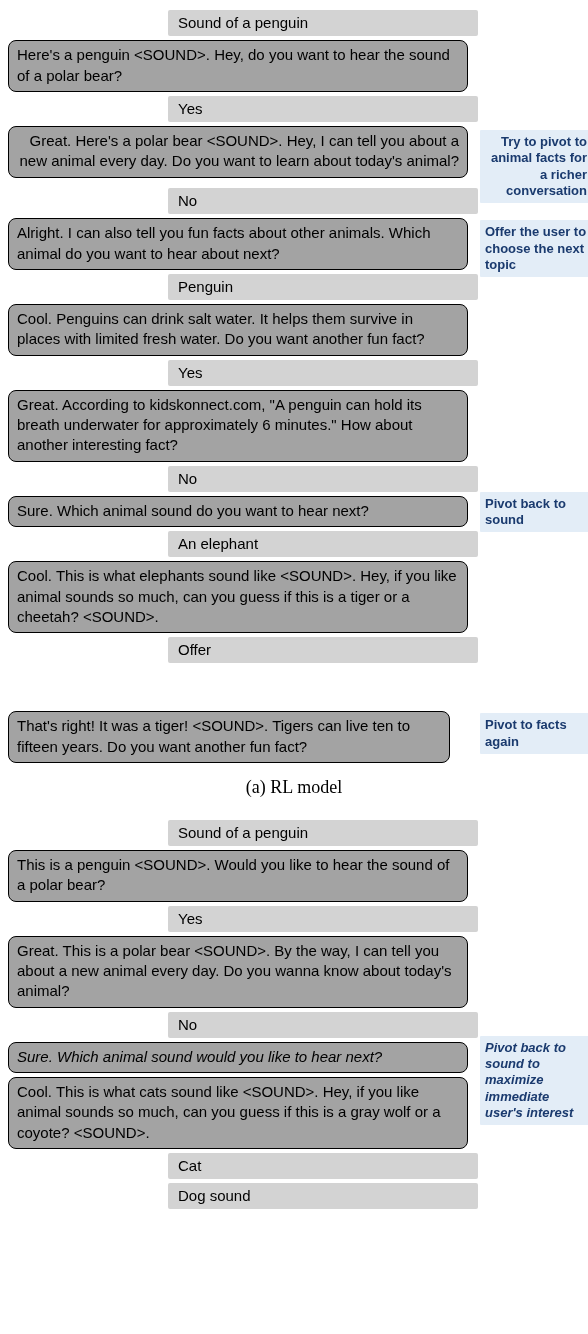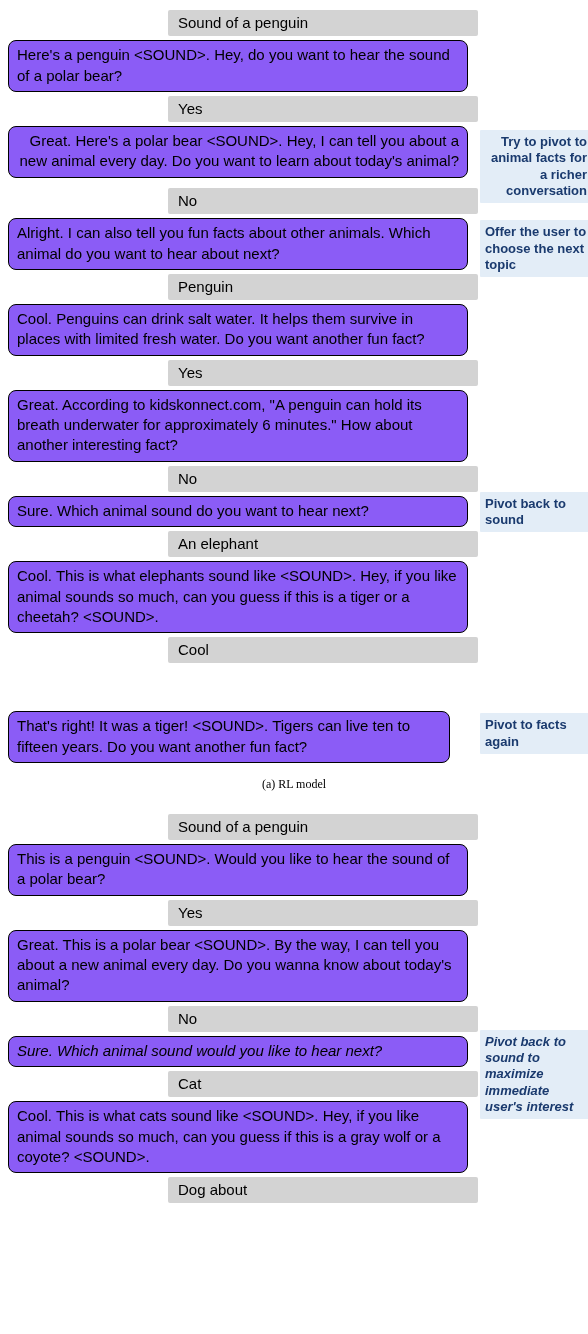--- a/index.html
+++ b/index.html
@@ -31,21 +31,21 @@
     background: #d3d3d3;
     border-radius: 2px;
     padding: 3px 10px;
     min-width: 260px;
     box-sizing: border-box;
     margin-left: 160px;
     font-size: 15px;
     line-height: 1.35;
   }
   .bot-bubble {
-    background: #8b5cf6;
+    background: #a3a3a3;
     border: 1px solid #000;
     border-radius: 8px;
     padding: 4px 8px 5px 8px;
     width: 460px;
     box-sizing: border-box;
     line-height: 1.35;
   }
   .annotation {
     position: absolute;
     left: 472px;
@@ -56,21 +56,21 @@
     font-size: 13px;
     padding: 4px 5px;
     box-sizing: border-box;
     line-height: 1.25;
     border-radius: 1px;
   }
   .caption {
     width: 588px;
     text-align: center;
     font-family: "Times New Roman", Times, serif;
-    font-size: 12px;
+    font-size: 18px;
     margin: 14px 0 22px 0;
   }
 </style>
 </head>
 <body>
 
 <div class="page">
 
   <div class="dialog">
 
@@ -120,21 +120,21 @@
     </div>
 
     <div class="row">
       <span class="user-bubble">An elephant</span>
     </div>
     <div class="row">
       <div class="bot-bubble">Cool. This is what elephants sound like &lt;SOUND&gt;. Hey, if you like animal sounds so much, can you guess if this is a tiger or a cheetah? &lt;SOUND&gt;.</div>
     </div>
 
     <div class="row">
-      <span class="user-bubble">Cool</span>
+      <span class="user-bubble">Offer</span>
     </div>
     <div class="row" style="min-height:40px;">
       <div class="bot-bubble" style="width:442px;margin-top:48px;">That's right! It was a tiger! &lt;SOUND&gt;. Tigers can live ten to fifteen years. Do you want another fun fact?</div>
       <div class="annotation" style="top:2px;">Pivot to facts again</div>
     </div>
 
   </div>
 
   <div class="caption">(a) RL model</div>
 
@@ -156,26 +156,26 @@
 
     <div class="row">
       <span class="user-bubble">No</span>
     </div>
     <div class="row" style="min-height:28px;font-style:italic;">
       <div class="bot-bubble">Sure. Which animal sound would you like to hear next?</div>
       <div class="annotation" style="top:-6px;">Pivot back to sound to maximize immediate user's interest</div>
     </div>
 
     <div class="row">
-      <span class="user-bubble">Cat</span>
+      <div class="bot-bubble">Cool. This is what cats sound like &lt;SOUND&gt;. Hey, if you like animal sounds so much, can you guess if this is a gray wolf or a coyote? &lt;SOUND&gt;.</div>
     </div>
     <div class="row">
-      <div class="bot-bubble">Cool. This is what cats sound like &lt;SOUND&gt;. Hey, if you like animal sounds so much, can you guess if this is a gray wolf or a coyote? &lt;SOUND&gt;.</div>
+      <span class="user-bubble">Cat</span>
     </div>
 
     <div class="row">
-      <span class="user-bubble">Dog about</span>
+      <span class="user-bubble">Dog sound</span>
     </div>
 
   </div>
 
 
 </div>
 
 </body></html>

